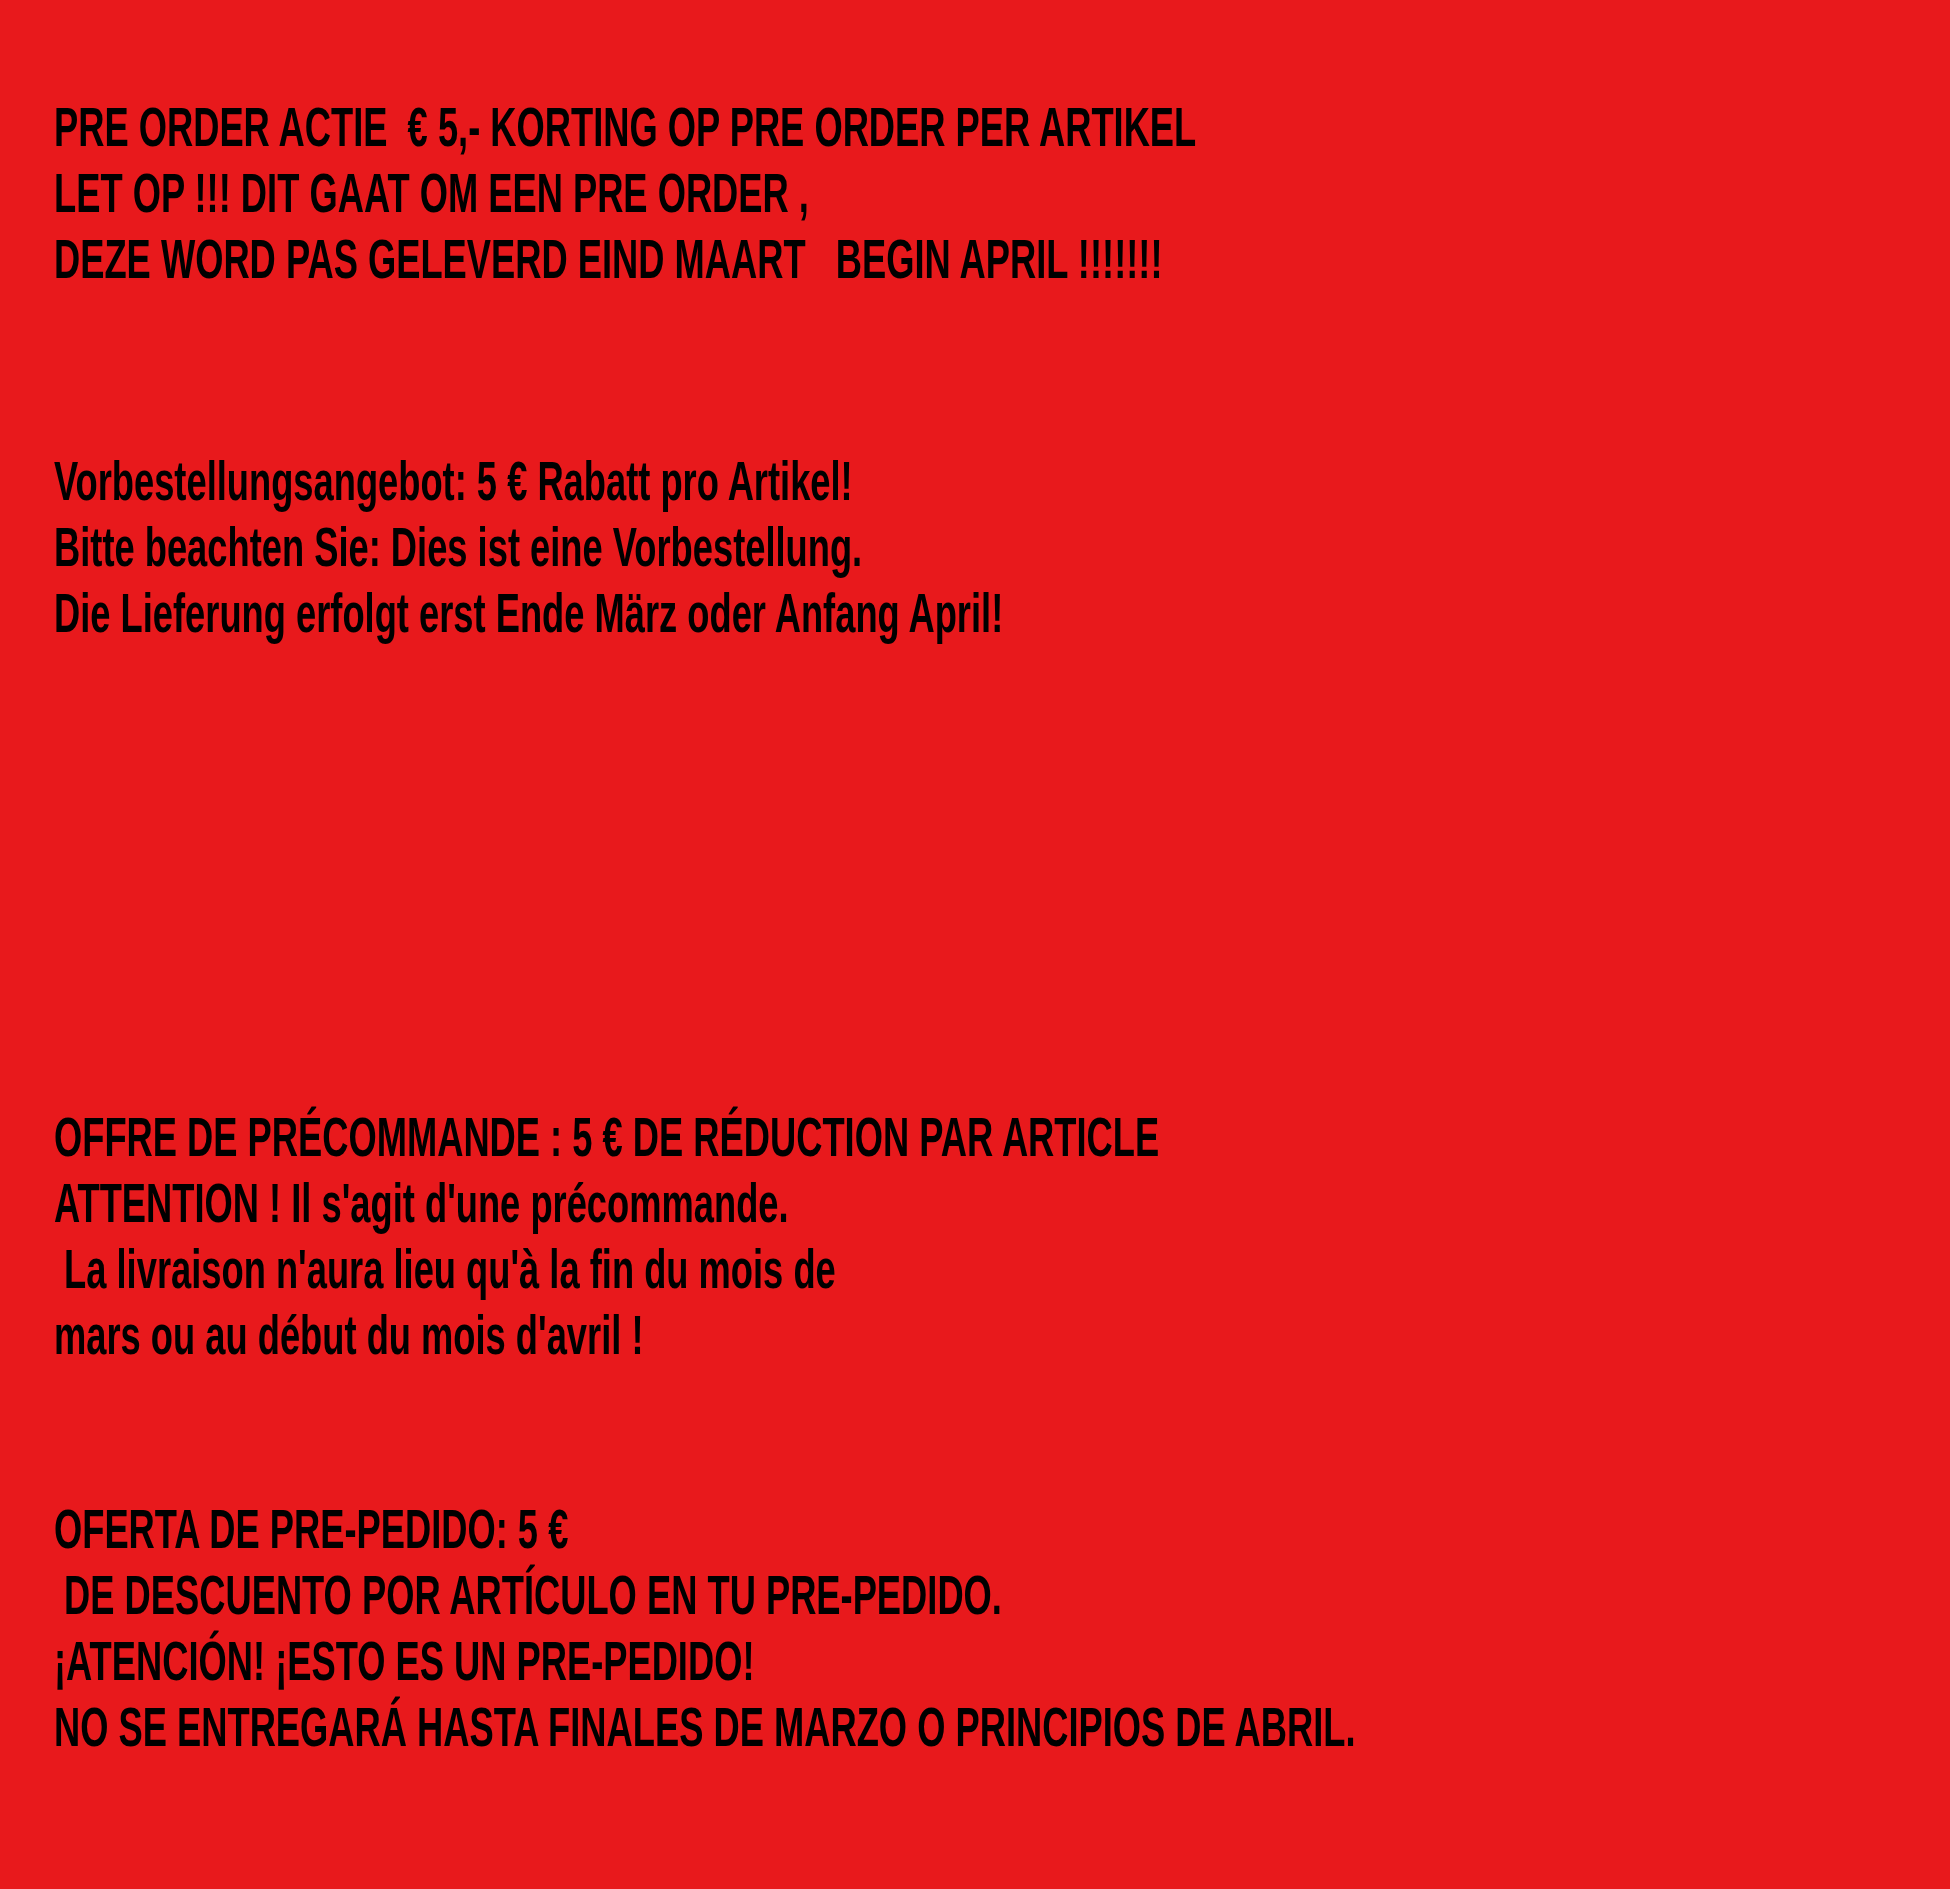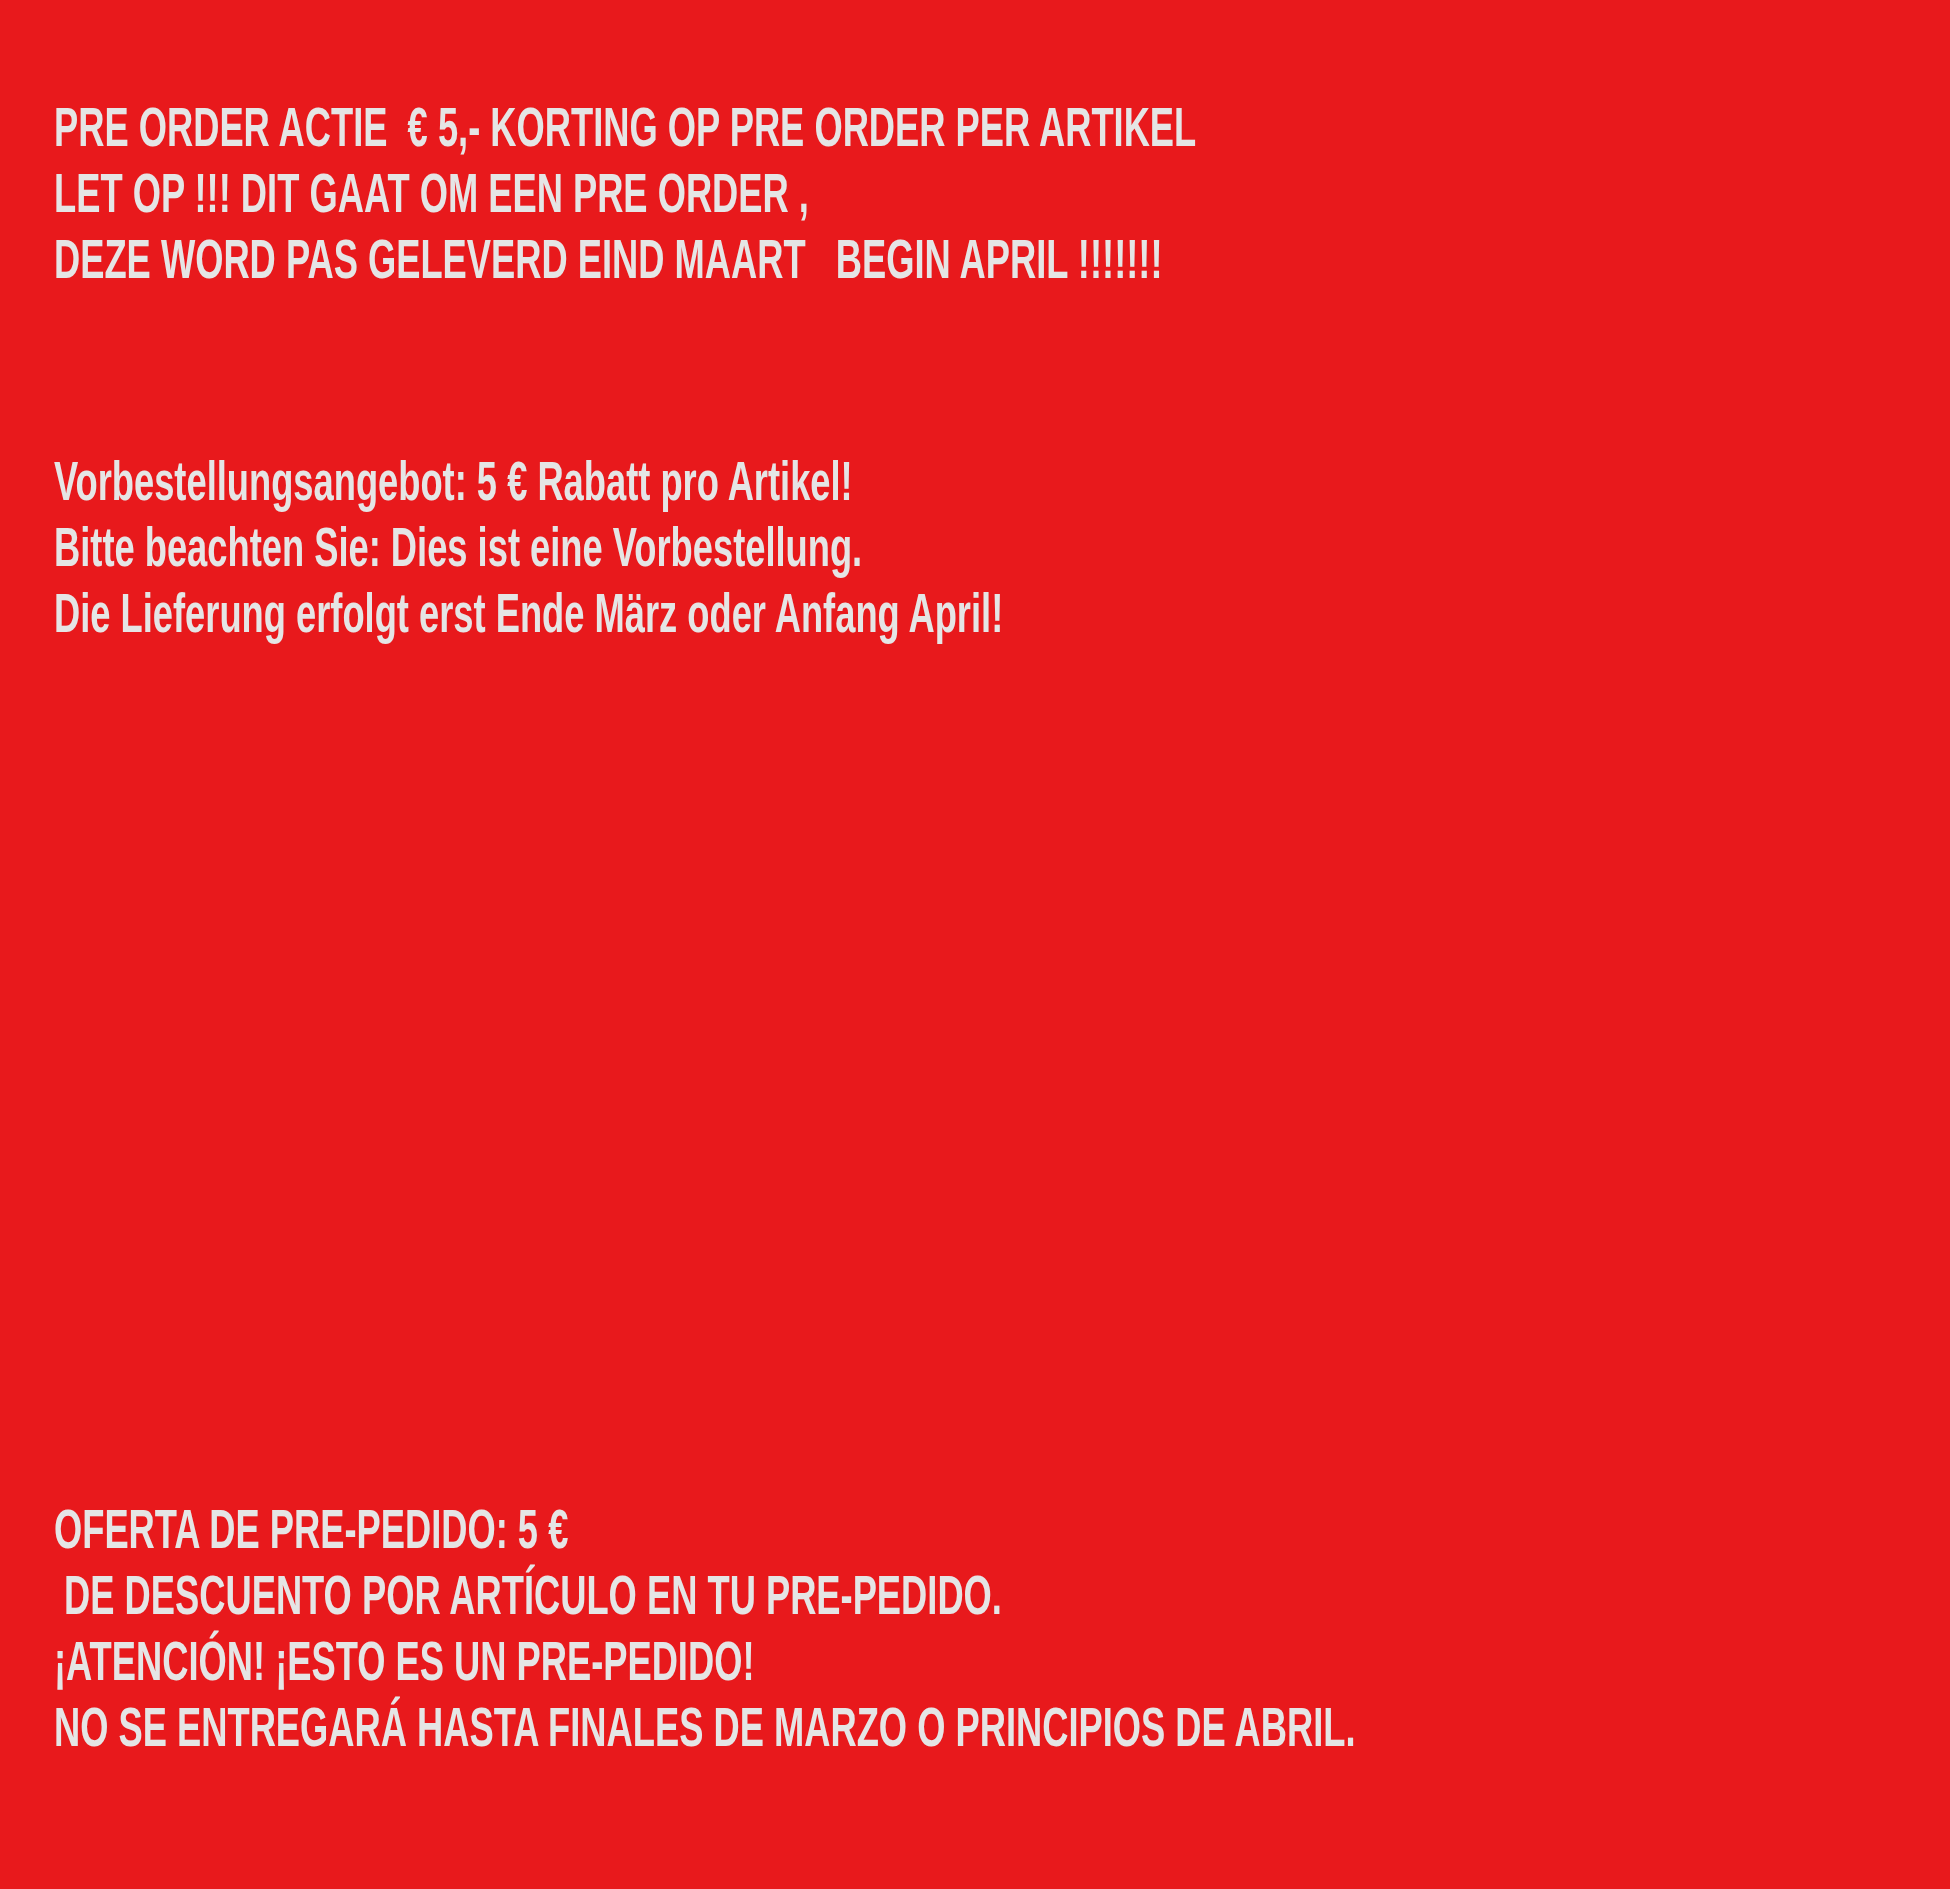--- a/index.html
+++ b/index.html
@@ -35,35 +35,41 @@
     line-height: 66px;
     white-space: pre;
     transform: scaleX(0.66);
     transform-origin: 0 0;
     letter-spacing: 0px;
   }
 </style>
 </head>
 <body style="background: rgb(232, 25, 28);">
 
-<div class="notice" style="color: #e5e5e5;">
+<div class="notice" style="color: #000000;">
 
   <div class="section section-dutch">
     <div class="line">PRE ORDER ACTIE  € 5,- KORTING OP PRE ORDER PER ARTIKEL</div>
     <div class="line">LET OP !!! DIT GAAT OM EEN PRE ORDER ,</div>
     <div class="line">DEZE WORD PAS GELEVERD EIND MAART   BEGIN APRIL !!!!!!!</div>
   </div>
 
   <div class="section section-german">
     <div class="line">Vorbestellungsangebot: 5 € Rabatt pro Artikel!</div>
     <div class="line">Bitte beachten Sie: Dies ist eine Vorbestellung.</div>
     <div class="line">Die Lieferung erfolgt erst Ende März oder Anfang April!</div>
   </div>
 
 
+  <div class="section section-french">
+    <div class="line">OFFRE DE PRÉCOMMANDE : 5 € DE RÉDUCTION PAR ARTICLE</div>
+    <div class="line">ATTENTION ! Il s'agit d'une précommande.</div>
+    <div class="line"> La livraison n'aura lieu qu'à la fin du mois de</div>
+    <div class="line">mars ou au début du mois d'avril !</div>
+  </div>
 
   <div class="section section-spanish">
     <div class="line">OFERTA DE PRE-PEDIDO: 5 €</div>
     <div class="line"> DE DESCUENTO POR ARTÍCULO EN TU PRE-PEDIDO.</div>
     <div class="line">¡ATENCIÓN! ¡ESTO ES UN PRE-PEDIDO!</div>
     <div class="line">NO SE ENTREGARÁ HASTA FINALES DE MARZO O PRINCIPIOS DE ABRIL.</div>
   </div>
 
 </div>
 

